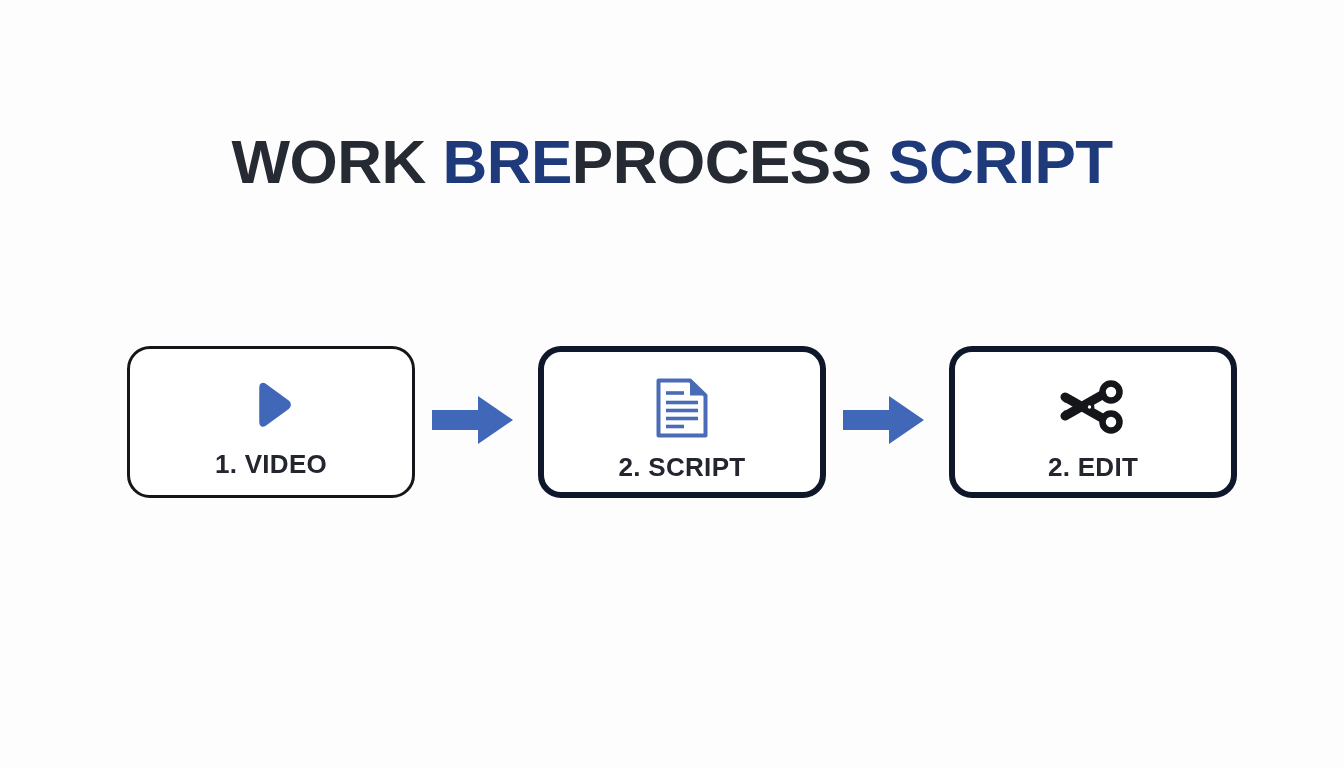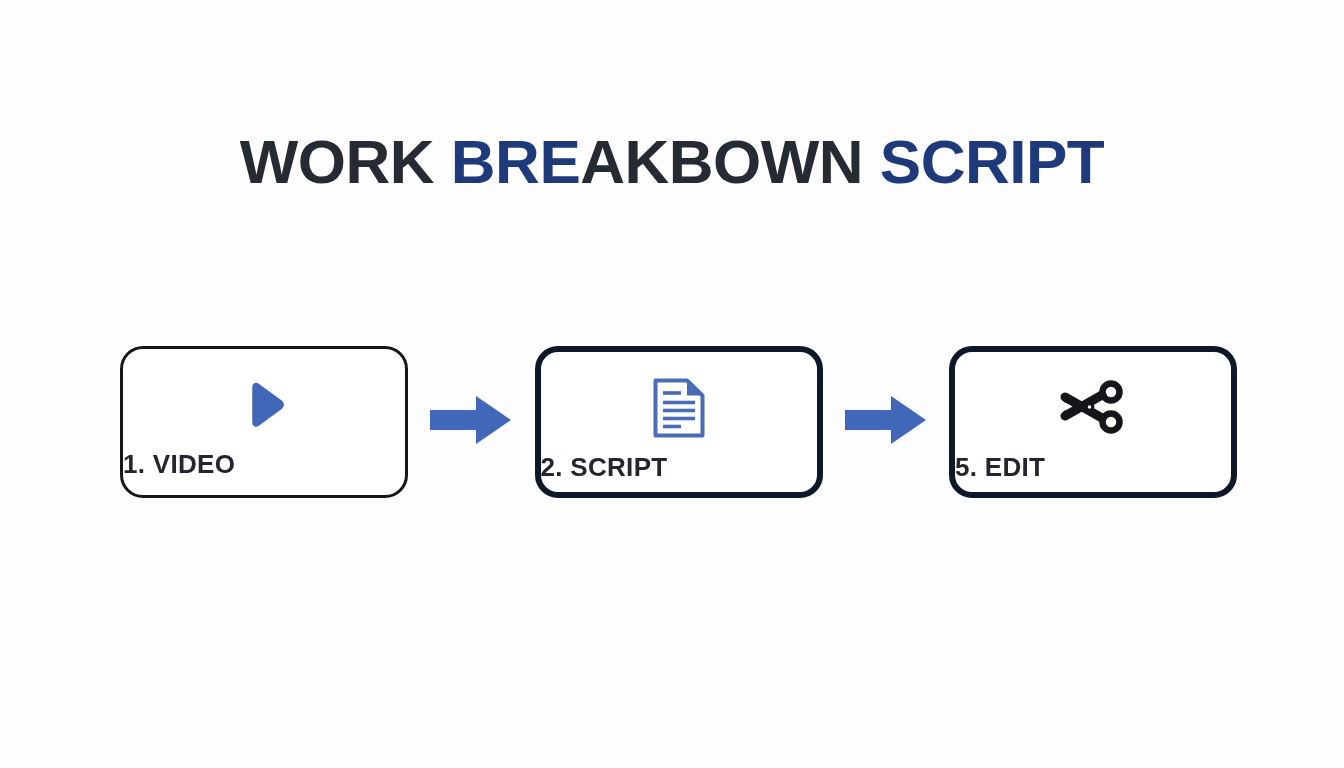--- a/index.html
+++ b/index.html
@@ -59,21 +59,23 @@
 
   .step-box {
     position: relative;
     width: 288px;
     height: 152px;
     box-sizing: border-box;
     border-radius: 23px;
     background: #ffffff;
     display: flex;
     flex-direction: column;
+    align-items: center;
     justify-content: flex-start;
+    margin-left: 7px;
   }
   .step-box.dark-edge  { border: 3.5px solid #151619; }
   .step-box.blue-edge  { border: 6px solid #0f172a; }
 
   .icon-slot {
     height: 84px;
     margin-top: 16px;
     display: flex;
     align-items: center;
     justify-content: center;
@@ -96,21 +98,21 @@
     align-items: center;
     justify-content: center;
   }
 </style>
 </head>
 <body>
 
 <div id="slide">
 
   <div id="title">
-    <span class="t-dark">WORK </span><span class="t-blue">BRE</span><span class="t-dark">AKBOWN </span><span class="t-blue">SCRIPT</span>
+    <span class="t-dark">WORK </span><span class="t-blue">BRE</span><span class="t-dark">PROCESS </span><span class="t-blue">SCRIPT</span>
   </div>
 
   <div id="flow">
 
     <div class="step-box dark-edge">
       <div class="icon-slot">
         <span>
           <svg width="56" height="56" viewBox="0 0 56 56" aria-hidden="true">
             <path d="M17.5 10.2 C17.5 7.6 19.6 6.3 21.7 7.6 L45.0 24.6 C47.2 26.2 47.2 29.3 45.0 30.9 L21.7 47.9 C19.6 49.2 17.5 47.9 17.5 45.3 Z" fill="#4067b8" stroke="#4067b8" stroke-width="2.5" stroke-linejoin="round"></path>
           </svg>
@@ -168,17 +170,17 @@
               <path d="M5 17 L13 19 L5 21 Z" fill="#151619" stroke-width="3"></path>
 
               <circle cx="51" cy="12" r="8.5" stroke-width="6.5"></circle>
               <circle cx="51" cy="42" r="8.5" stroke-width="6.5"></circle>
 
               <circle cx="29.5" cy="27" r="3.3" fill="#ffffff" stroke-width="3.2"></circle>
             </g>
           </svg>
         </span>
       </div>
-      <div class="step-label">5. EDIT</div>
+      <div class="step-label">2. EDIT</div>
     </div>
 
   </div>
 </div>
 
 </body></html>

